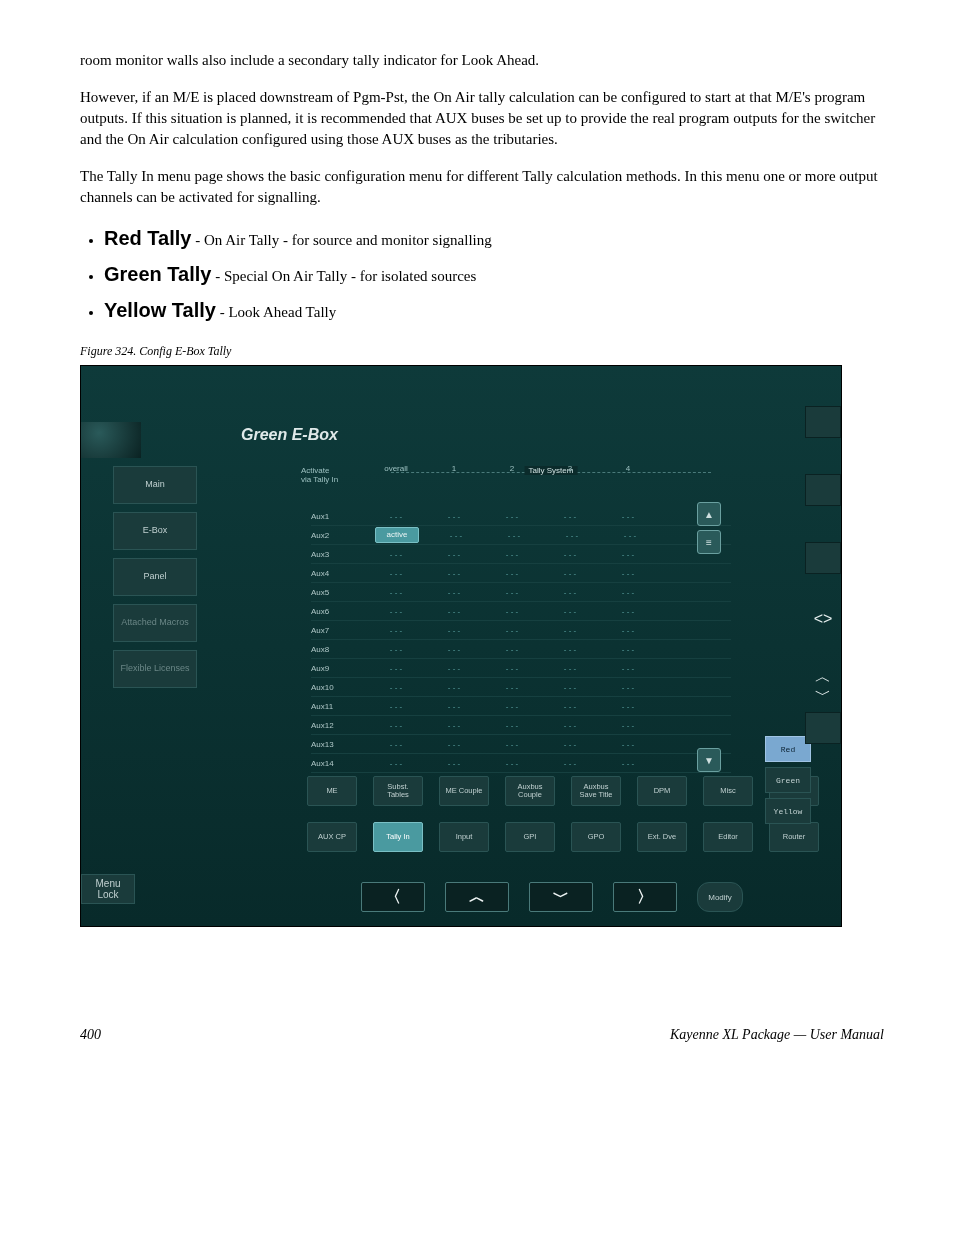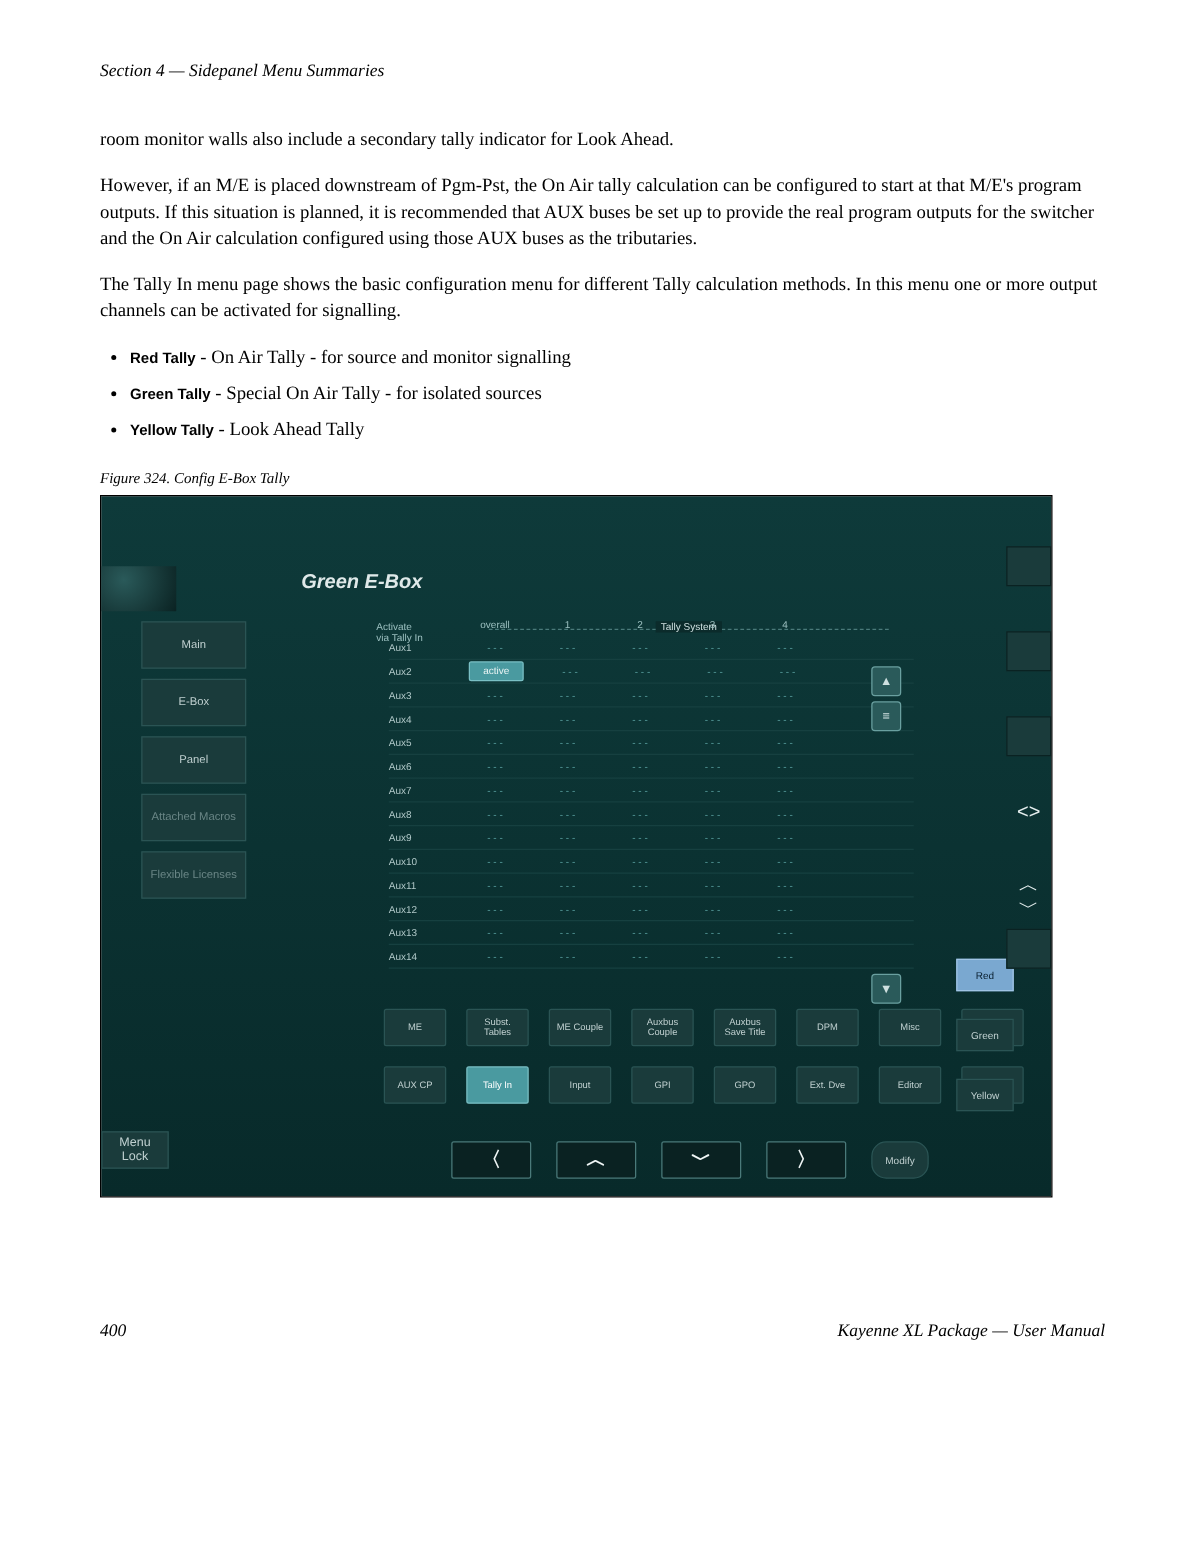--- a/index.html
+++ b/index.html
@@ -22,21 +22,21 @@
   .body-text {
     font-size: 15px;
     line-height: 1.4;
   }
   .body-text p { margin: 0 0 16px 0; }
   .body-text ul { padding-left: 24px; margin: 0 0 20px 0; }
   .body-text li { margin-bottom: 8px; }
   .tally-label {
     font-family: Arial, Helvetica, sans-serif;
     font-weight: bold;
-    font-size: 12px;
+    font-size: 20px;
   }
   .fig-caption {
     font-style: italic;
     font-size: 12px;
     margin: 16px 0 6px 0;
   }
   .screenshot {
     width: 760px;
     height: 560px;
     background: linear-gradient(180deg, #0e3a3a 0%, #082a2a 100%);
@@ -81,21 +81,21 @@
   }
   .table-area {
     position: absolute;
     left: 230px; top: 98px;
     width: 420px;
   }
   .thead-row { display: flex; height: 14px; }
   .thead-cell { width: 58px; text-align: center; font-size: 8px; color: #9cc0c0; }
   .rowline { position: absolute; left: 0; top: 6px; right: 0; border-top: 1px dashed #4a7a7a; }
   .tally-title { position: absolute; left: 50%; top: 0; transform: translateX(-50%); background: #0b2b2b; padding: 0 4px; font-size: 8px; }
-  .data-rows { margin-top: 0; }
+  .data-rows { margin-top: 29px; }
   .data-row {
     display: flex;
     height: 18px;
     align-items: center;
     border-bottom: 1px solid #164040;
   }
   .row-label { width: 56px; font-size: 8px; color: #b0c8c8; }
   .cell {
     width: 58px;
     text-align: center;
@@ -155,22 +155,23 @@
     left: 684px; top: 370px;
     width: 46px;
   }
   .cbtn {
     height: 24px;
     background: #1a3b3b;
     border: 1px solid #2a5454;
     border-radius: 0;
     display: flex; align-items: center; justify-content: center;
     font-size: 8px;
-    margin-bottom: 22px;
+    margin-bottom: 5px;
     color: #c0d0d0;
+    font-family: Liberation Mono, monospace;
   }
   .cbtn.sel { background: #7aa8d0; color: #0a2030; border-color: #a0c4e4; }
   .right-strip {
     position: absolute;
     right: 0; top: 40px;
     width: 36px;
     height: 480px;
   }
   .rbox {
     width: 34px; height: 30px;
@@ -212,21 +213,20 @@
     justify-content: space-between;
     font-style: italic;
     font-size: 14px;
     margin-top: 100px;
   }
 </style>
 </head>
 <body>
 
 <div class="page">
-  <div class="header">Section 4 — Sidepanel Menu Summaries</div>
 
   <div class="body-text">
     <p>room monitor walls also include a secondary tally indicator for Look Ahead.</p>
     <p>However, if an M/E is placed downstream of Pgm-Pst, the On Air tally calculation can be configured to start at that M/E's program outputs. If this situation is planned, it is recommended that AUX buses be set up to provide the real program outputs for the switcher and the On Air calculation configured using those AUX buses as the tributaries.</p>
     <p>The Tally In menu page shows the basic configuration menu for different Tally calculation methods. In this menu one or more output channels can be activated for signalling.</p>
     <ul>
       <li><span class="tally-label">Red Tally</span><span> - On Air Tally - for source and monitor signalling</span></li>
       <li><span class="tally-label">Green Tally</span><span> - Special On Air Tally - for isolated sources</span></li>
       <li><span class="tally-label">Yellow Tally</span><span> - Look Ahead Tally</span></li>
     </ul>

